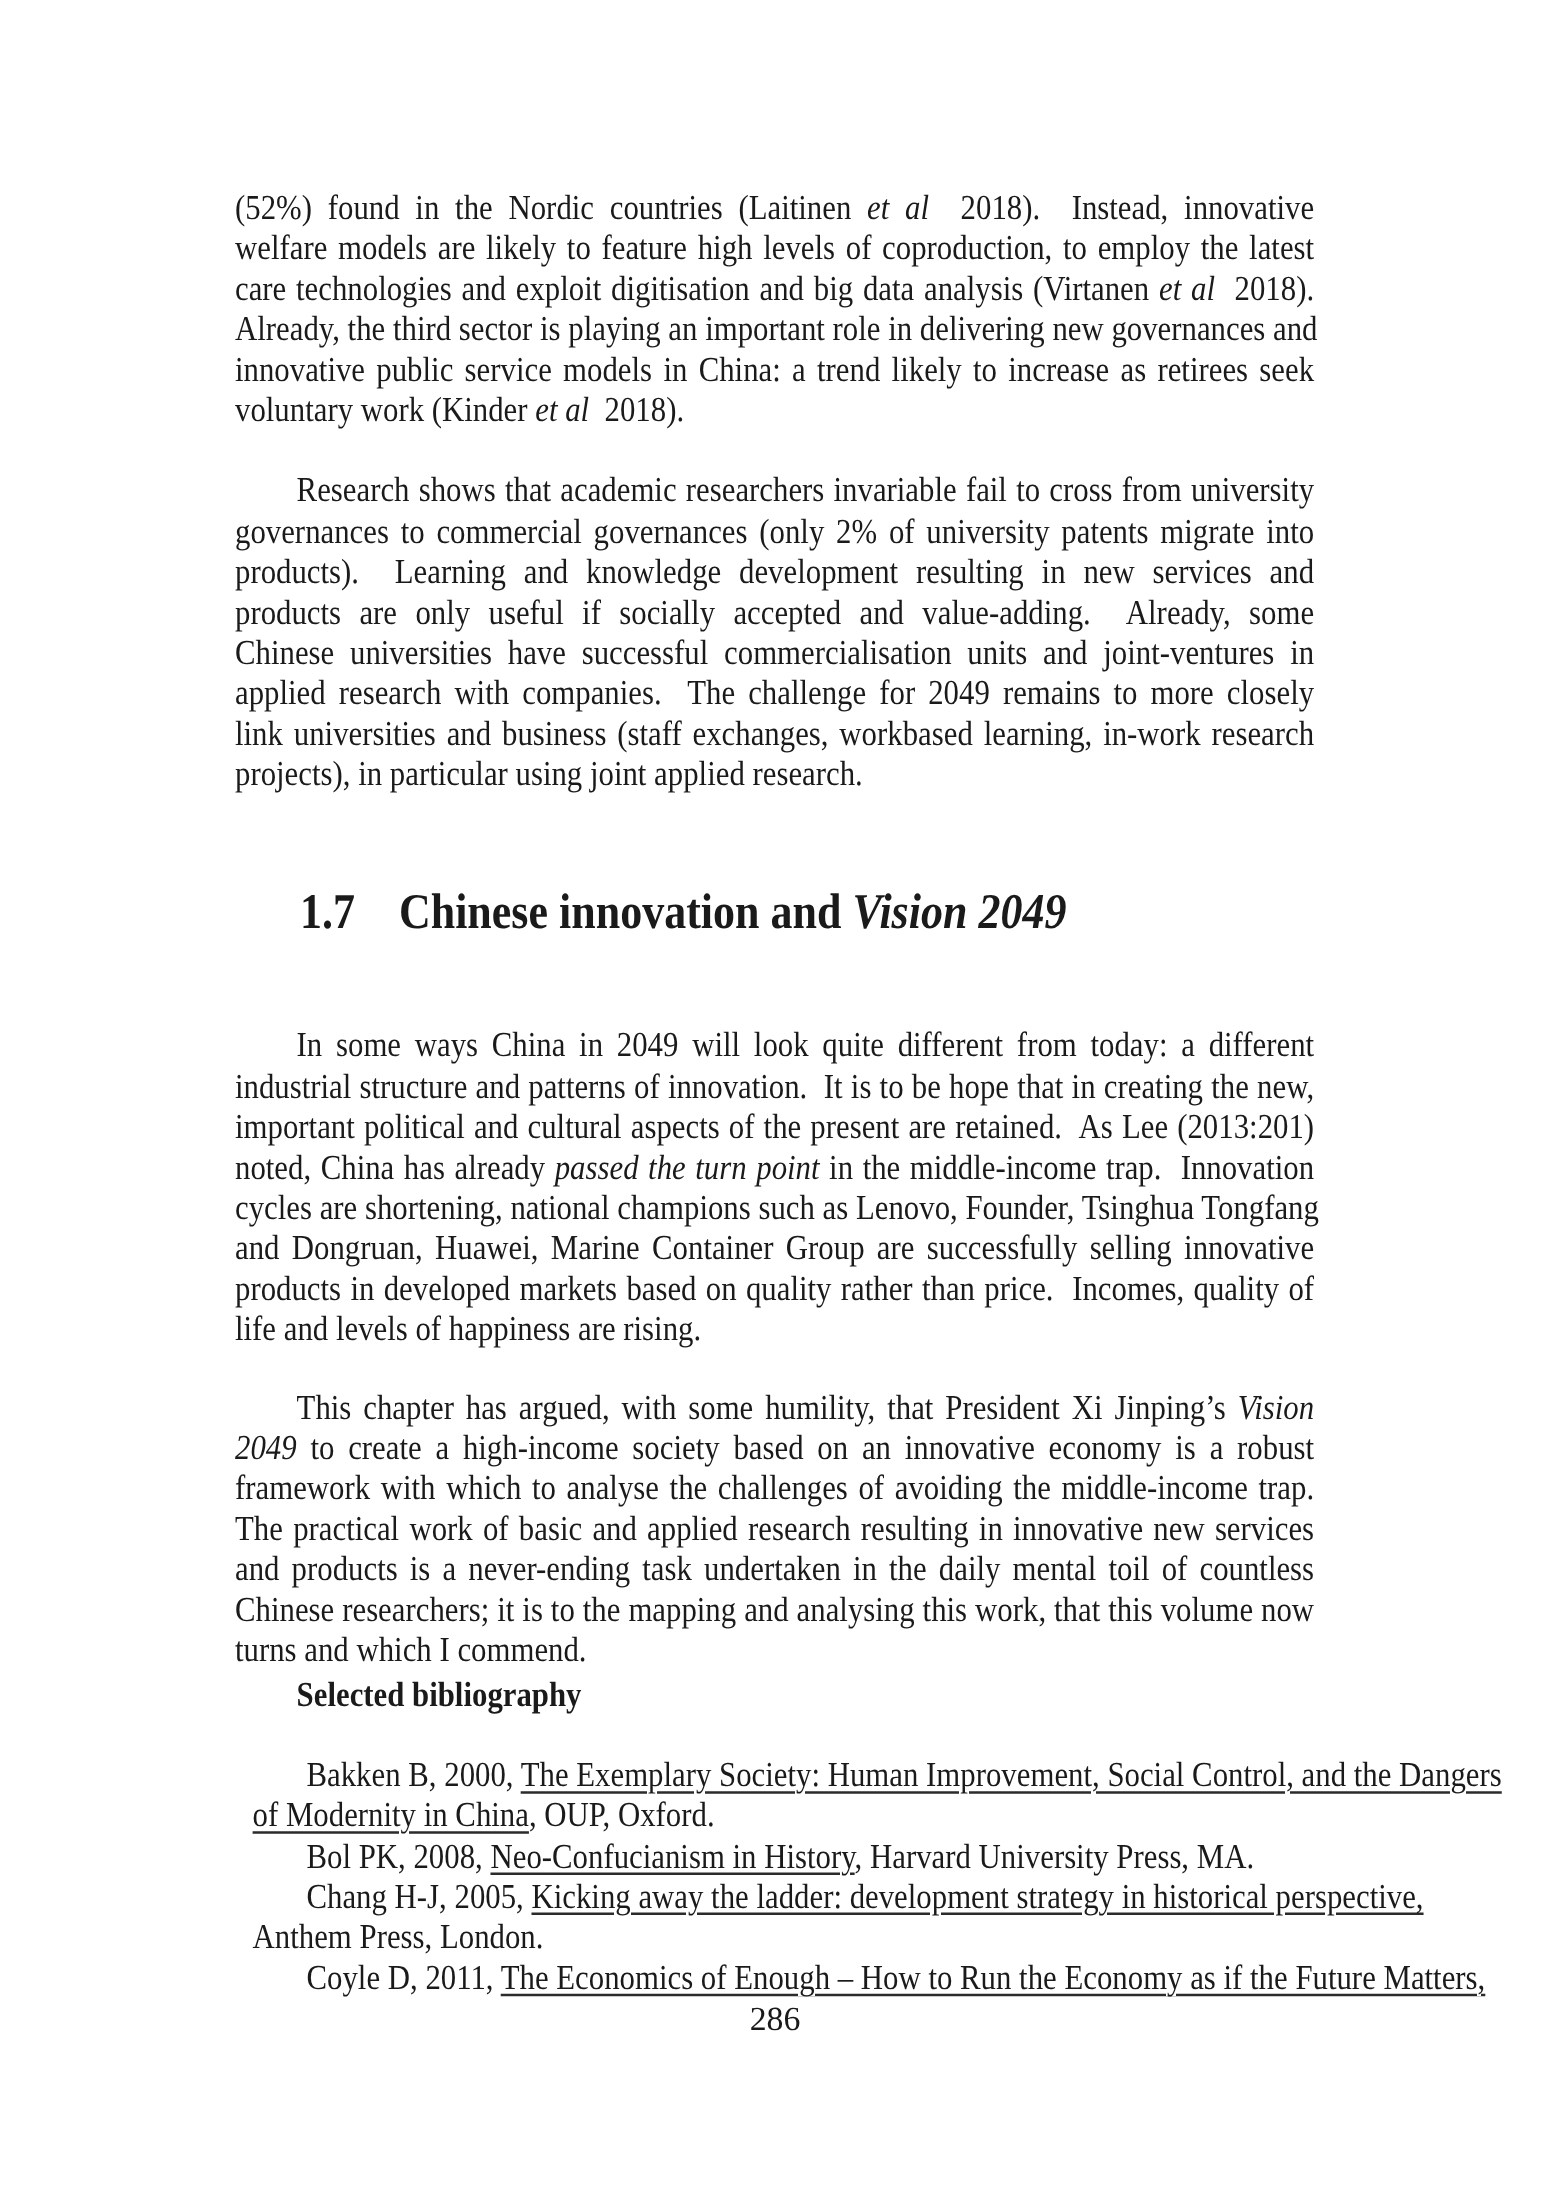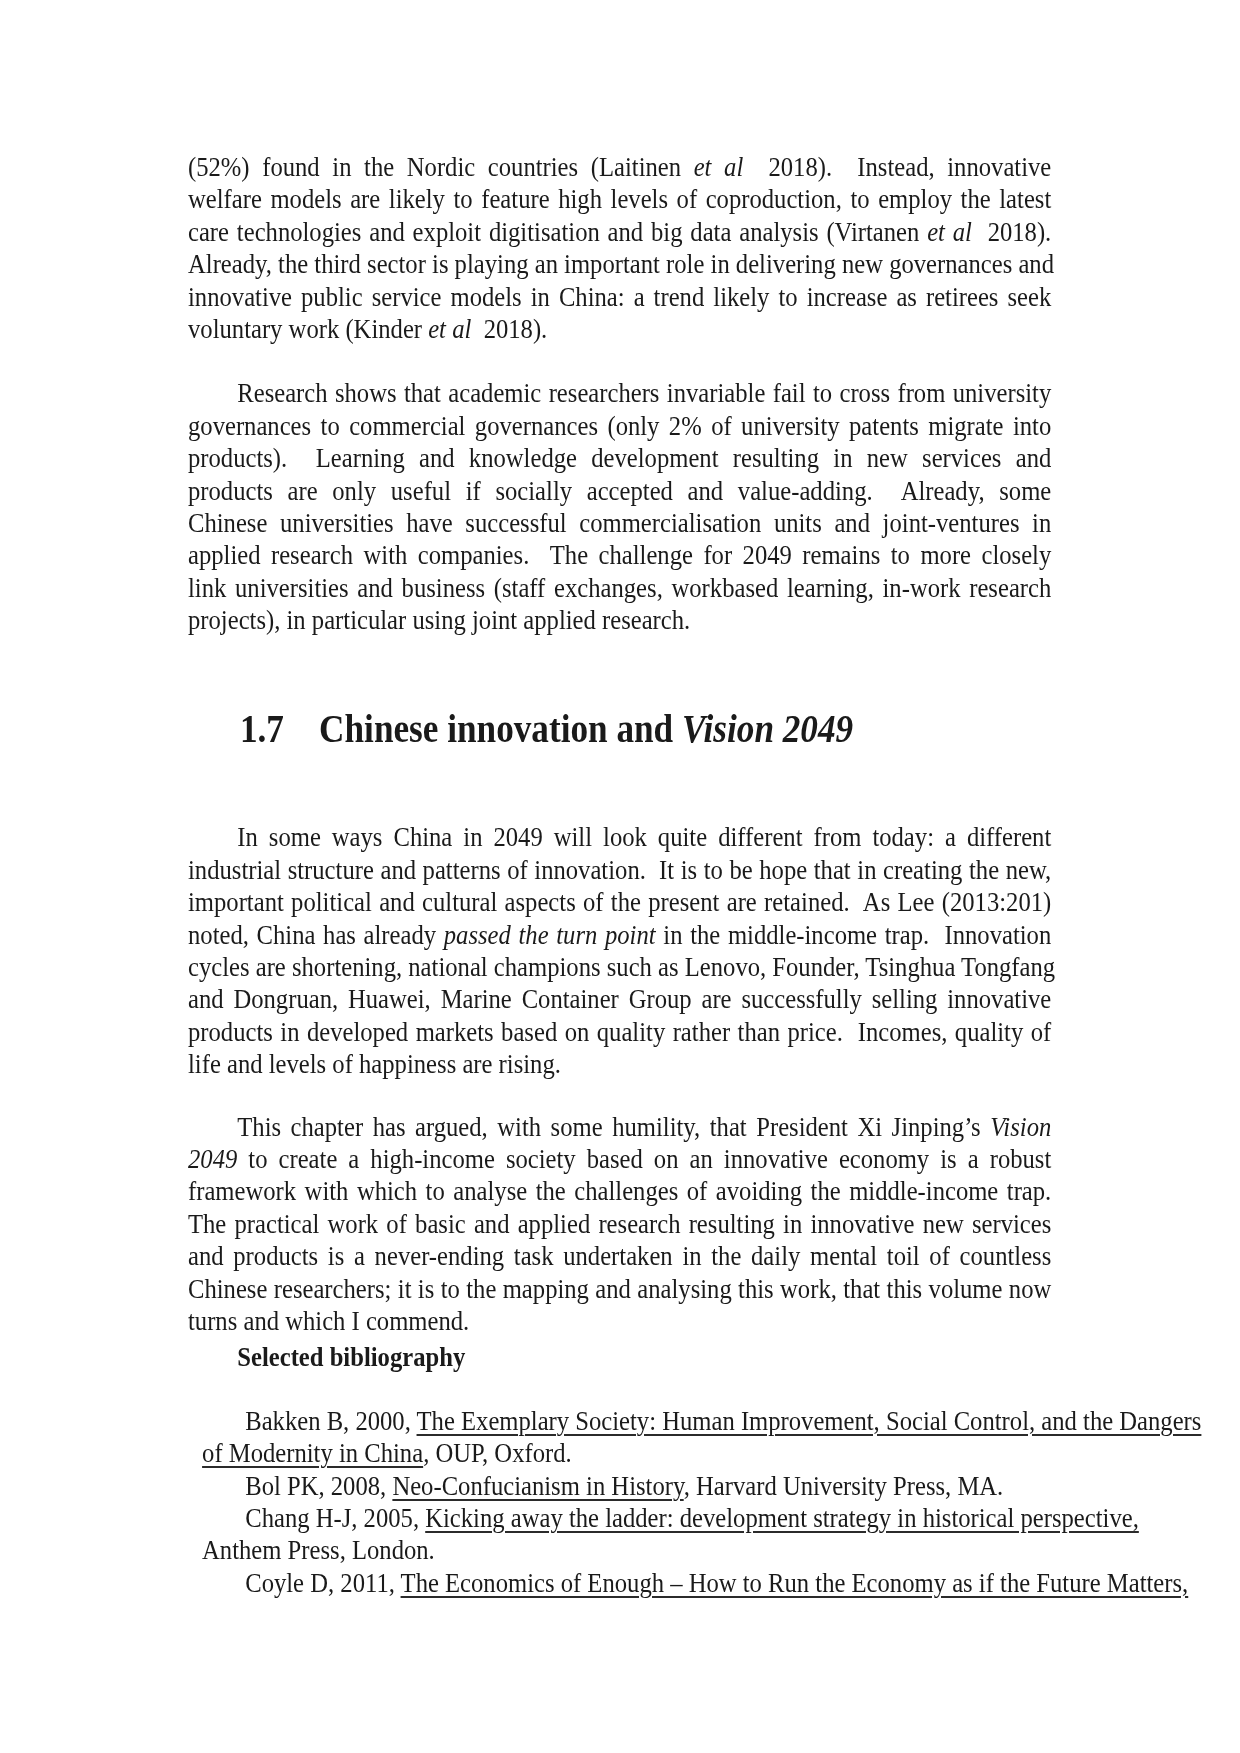--- a/index.html
+++ b/index.html
@@ -86,13 +86,14 @@
         <div class="ln ind"><span class="s-r">Bol PK, 2008, </span><span class="s-u">Neo-Confucianism in History</span><span class="s-r">, Harvard University Press, MA.</span></div>
       </div>
       <div class="blk bib-entry">
         <div class="ln j ind"><span class="s-r">Chang H-J, 2005, </span><span class="s-u">Kicking away the ladder: development strategy in historical perspective,</span></div>
         <div class="ln"><span class="s-r">Anthem Press, London.</span></div>
       </div>
       <div class="blk bib-entry">
         <div class="ln j ind"><span class="s-r">Coyle D, 2011, </span><span class="s-u">The Economics of Enough – How to Run the Economy as if the Future Matters,</span></div>
       </div>
     </div>
+  <div class="footer">286</div>
 </div>
 
 </body></html>

